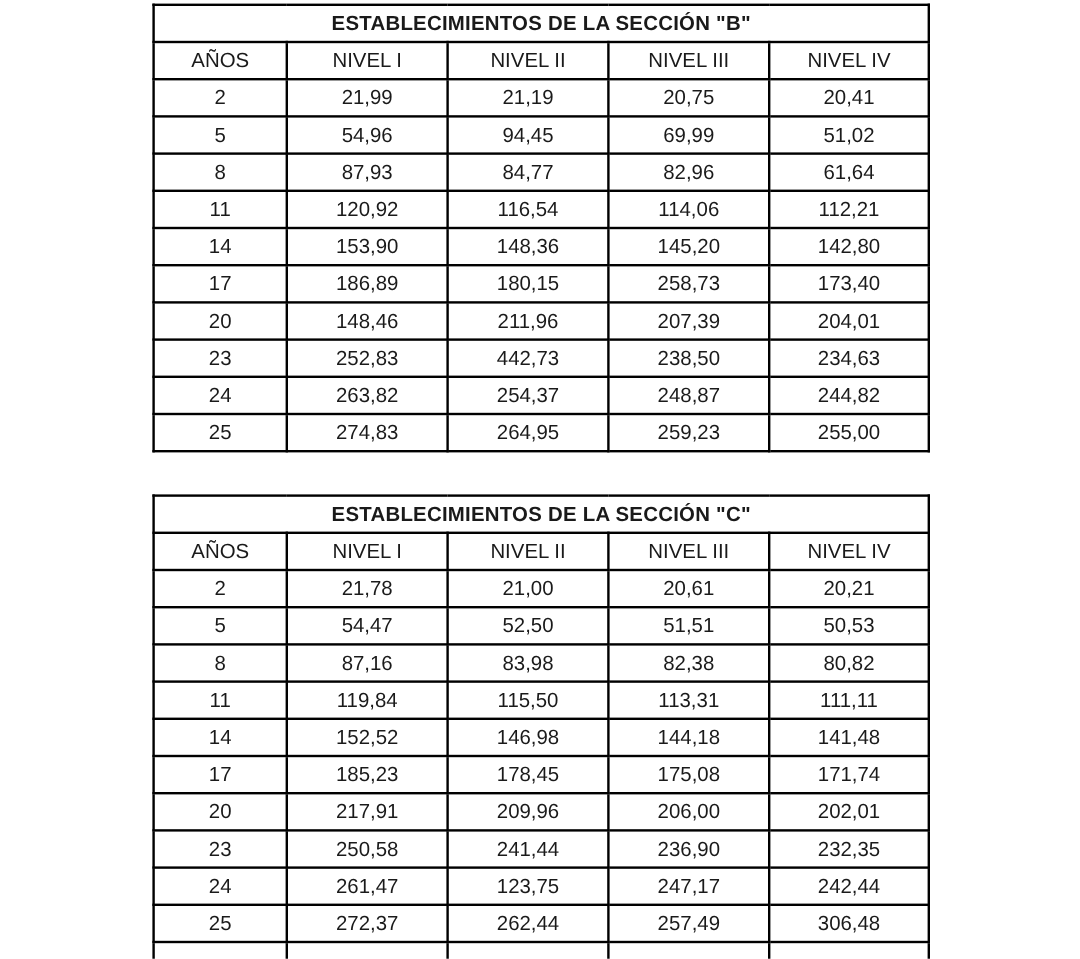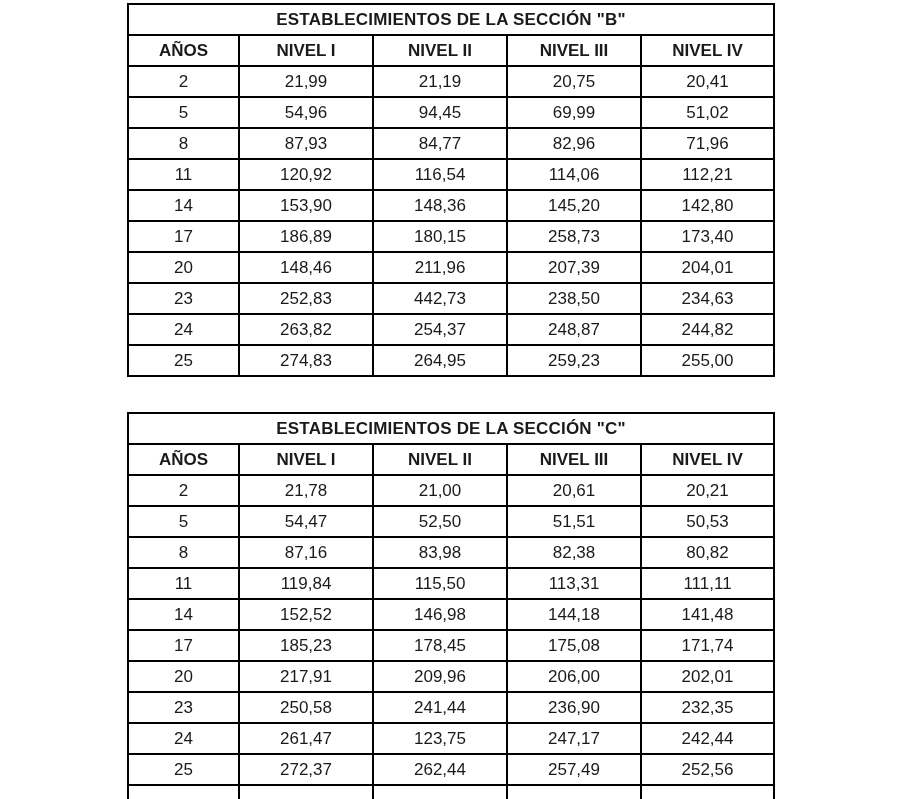--- a/index.html
+++ b/index.html
@@ -39,21 +39,21 @@
     height: 29px;
     overflow: hidden;
     white-space: nowrap;
   }
   .data-table .title-cell {
     font-weight: bold;
     font-size: 17px;
     letter-spacing: 0.2px;
   }
   .data-table thead th {
-    font-weight: bold;
+    font-weight: normal;
   }
   .data-table tbody td {
     font-weight: normal;
   }
   .clipped-row td {
     height: 28px;
   }
 </style>
 </head>
 <body>
@@ -93,21 +93,21 @@
           <td>54,96</td>
           <td>94,45</td>
           <td>69,99</td>
           <td>51,02</td>
         </tr>
         <tr>
           <td>8</td>
           <td>87,93</td>
           <td>84,77</td>
           <td>82,96</td>
-          <td>71,96</td>
+          <td>61,64</td>
         </tr>
         <tr>
           <td>11</td>
           <td>120,92</td>
           <td>116,54</td>
           <td>114,06</td>
           <td>112,21</td>
         </tr>
         <tr>
           <td>14</td>
@@ -236,21 +236,21 @@
           <td>261,47</td>
           <td>123,75</td>
           <td>247,17</td>
           <td>242,44</td>
         </tr>
         <tr>
           <td>25</td>
           <td>272,37</td>
           <td>262,44</td>
           <td>257,49</td>
-          <td>252,56</td>
+          <td>306,48</td>
         </tr>
       </tbody>
     <tfoot>
       <tr class="clipped-row">
         <td></td>
         <td></td>
         <td></td>
         <td></td>
         <td></td>
       </tr>

